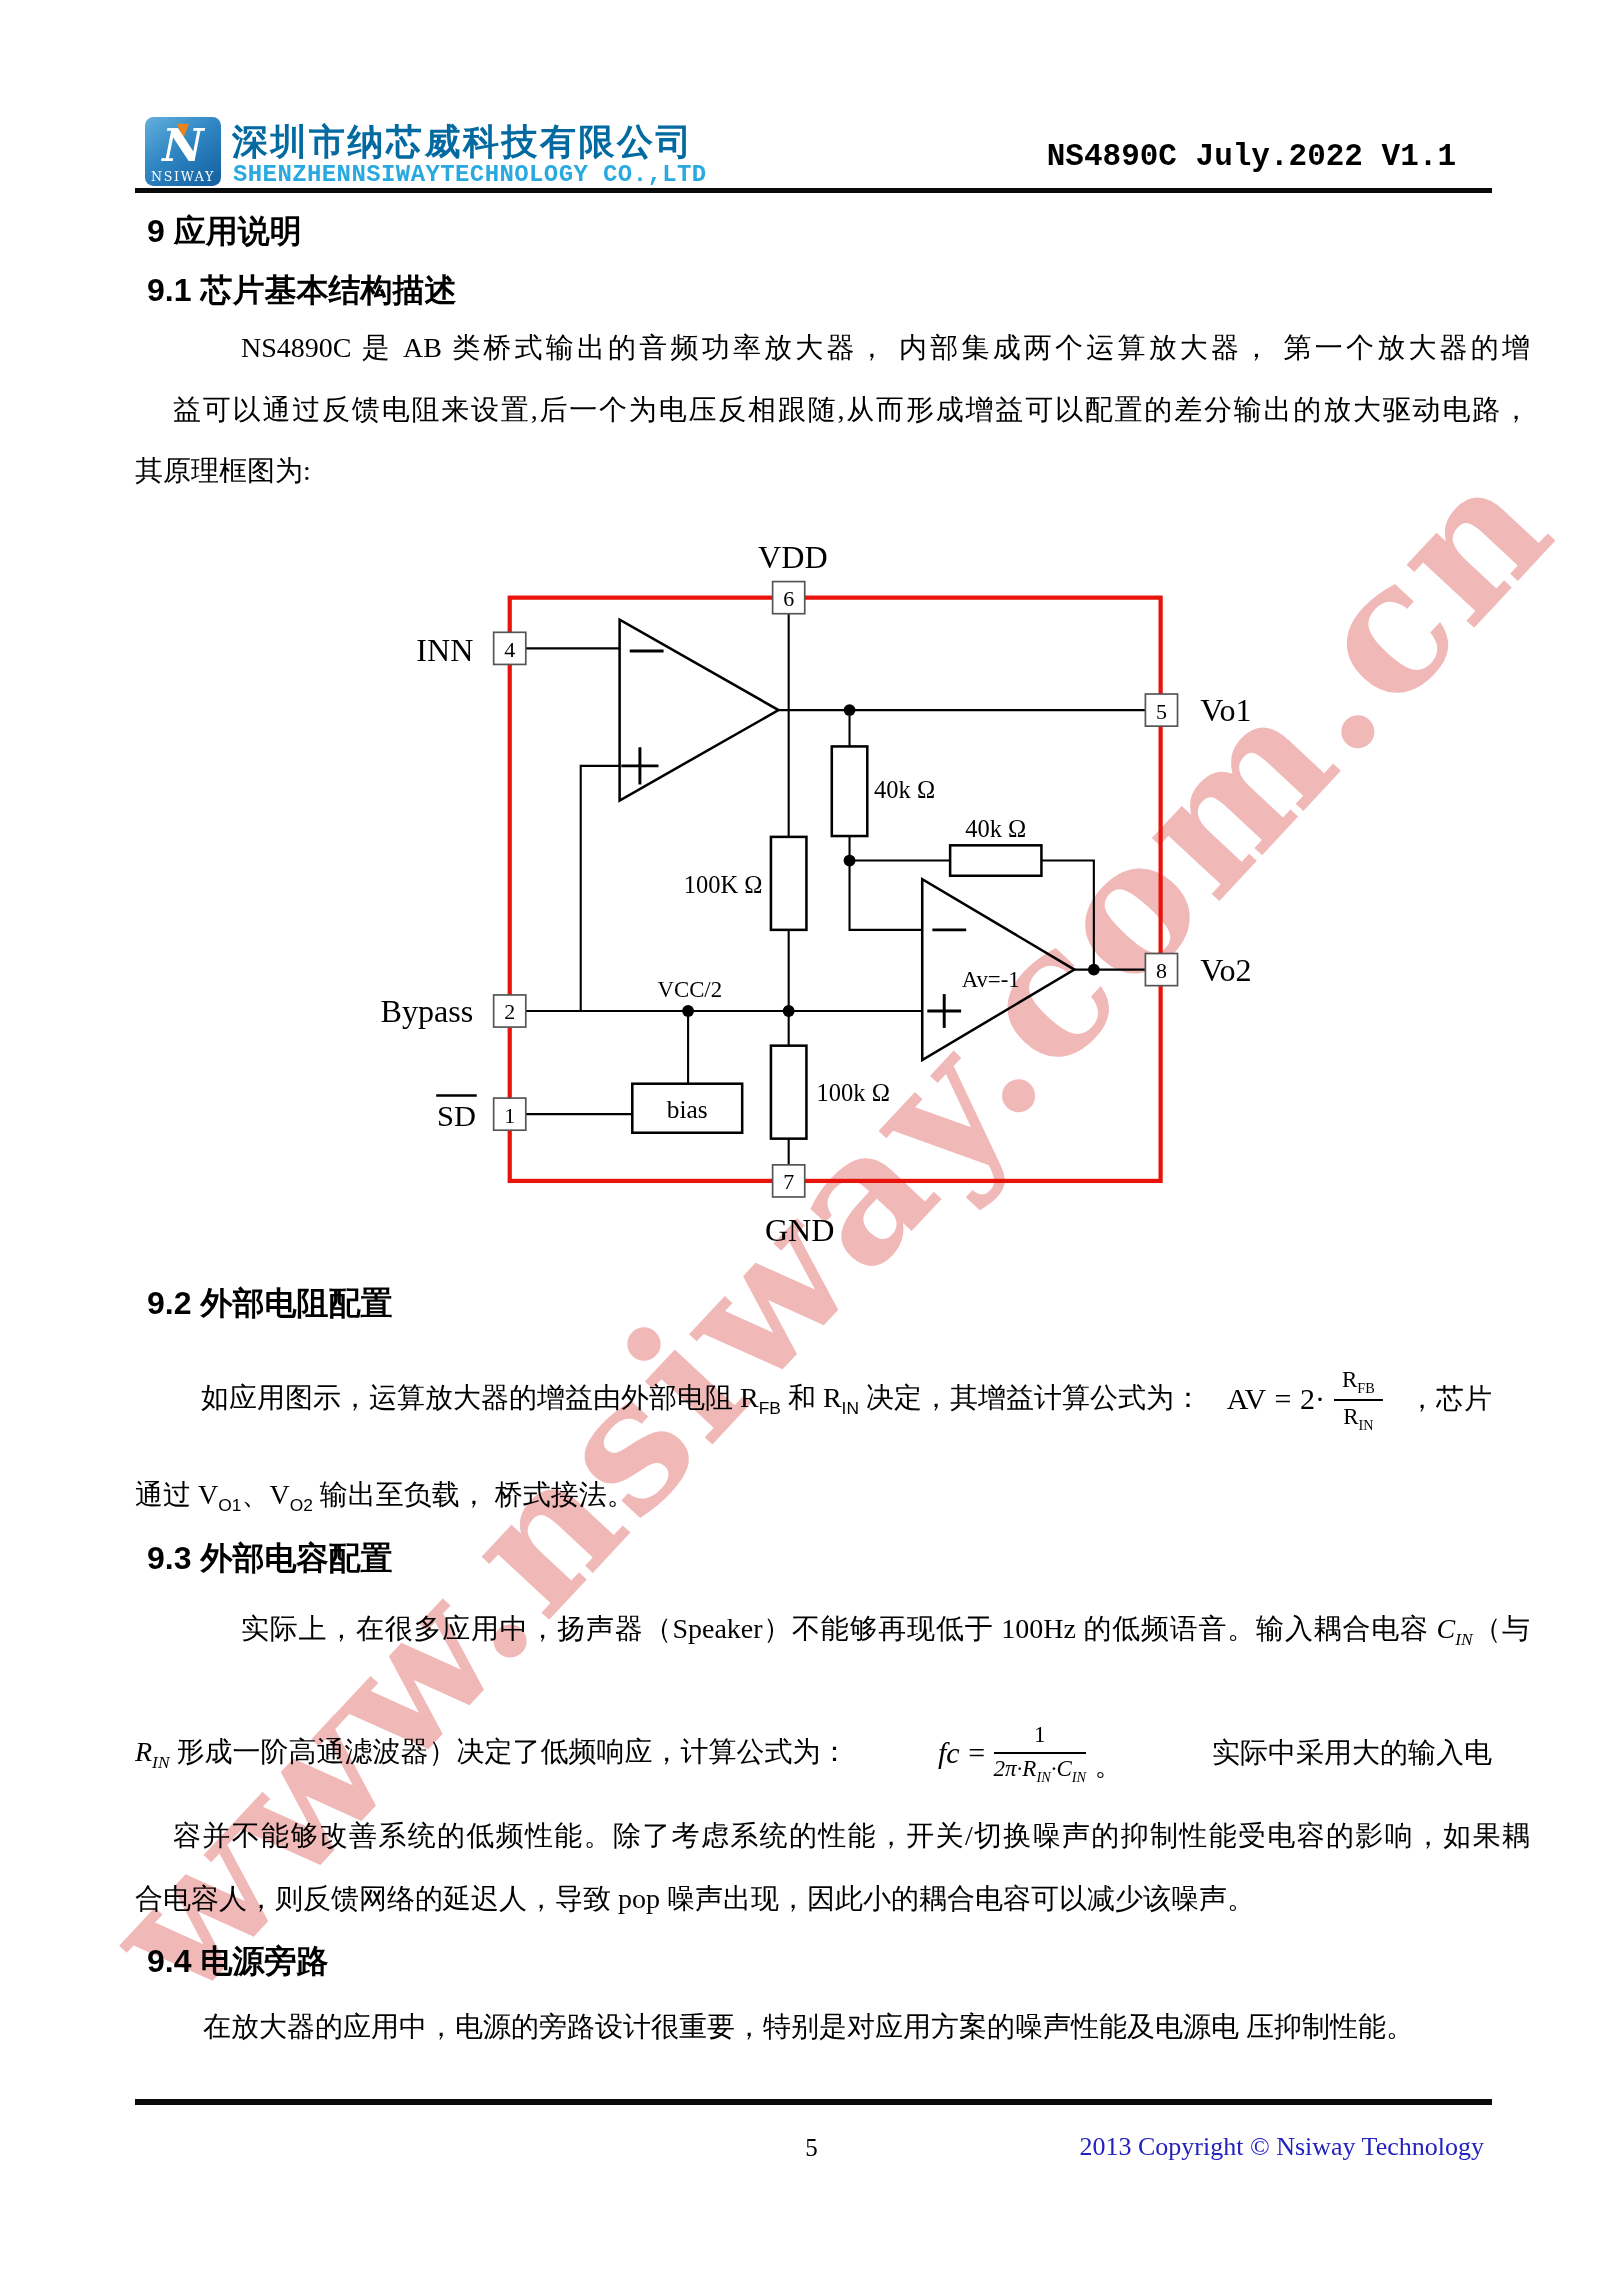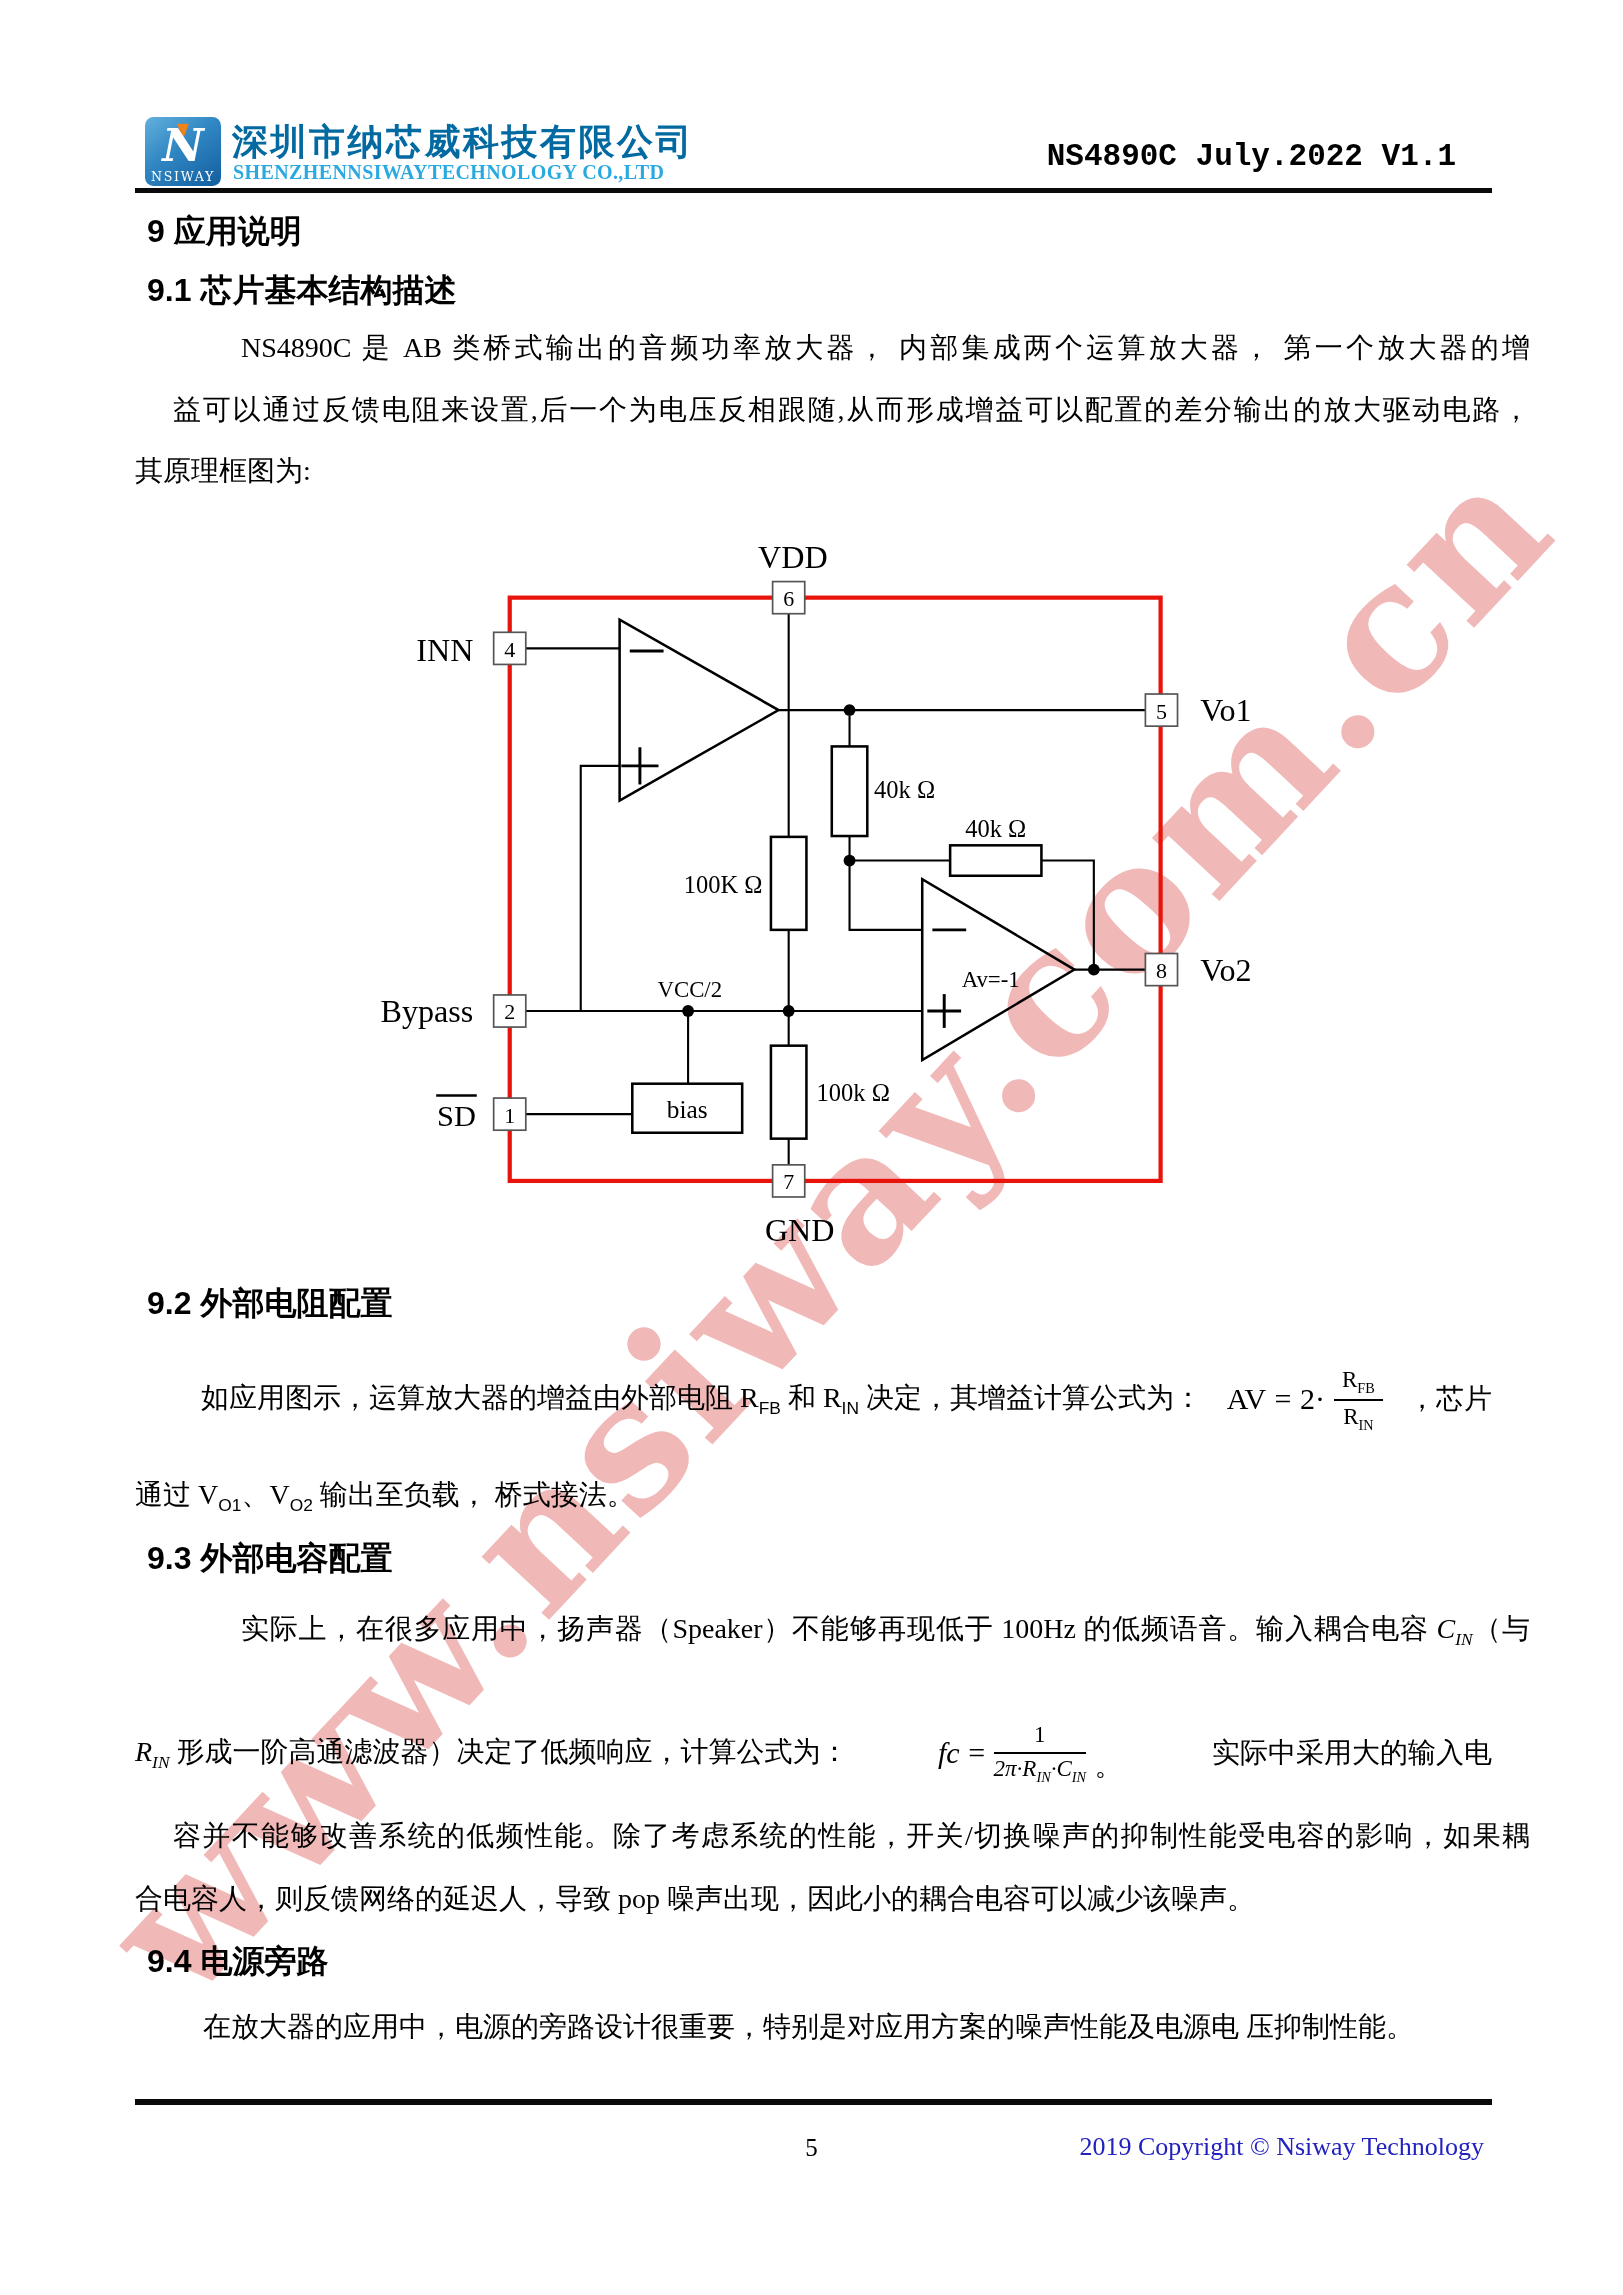--- a/index.html
+++ b/index.html
@@ -9,22 +9,22 @@
   .watermark{position:absolute;left:829px;top:1228px;transform:translate(-50%,-50%) rotate(-47deg);
              font-family:"DejaVu Serif",serif;font-weight:bold;font-size:178px;letter-spacing:5px;
              white-space:nowrap;opacity:0.38;z-index:1;pointer-events:none;}
   
   .hdr-rule{position:absolute;left:135px;top:188px;width:1357px;height:5px;background:#0a0a0a;z-index:3;}
   .logo{position:absolute;left:145px;top:117px;width:76px;height:69px;border-radius:8.5px;
         background:linear-gradient(145deg,#63b0dd 0%,#2f86c2 45%,#135e9e 100%);z-index:3;overflow:hidden;}
   .logo svg{display:block;}
   .co-cn{position:absolute;left:232px;top:118px;font-size:36px;font-weight:bold;letter-spacing:2.5px;
          font-family:"Liberation Sans",sans-serif;z-index:3;}
-  .co-en{position:absolute;left:233px;top:161px;font-size:20px;font-weight:bold;letter-spacing:0.4px;
-         font-family:Liberation Serif, serif;z-index:3;}
+  .co-en{position:absolute;left:233px;top:161px;font-size:24px;font-weight:bold;letter-spacing:0.4px;
+         font-family:Liberation Mono, monospace;z-index:3;}
   .doc-ref{position:absolute;right:167px;top:139px;font-size:31px;font-weight:bold;
            font-family:Liberation Mono, monospace;z-index:3;}
   
   .h1,.h2{position:absolute;left:135px;font-family:"Liberation Sans",sans-serif;font-weight:bold;
           font-size:32px;z-index:3;white-space:nowrap;margin-left:12px;}
   .bodyline{position:absolute;left:135px;width:1357px;font-size:28px;line-height:39px;z-index:3;}
   .just{text-align:justify;text-align-last:justify;margin-left:38px;}
   .indent{text-indent:68px;}
   .lat{font-family:"Liberation Sans",sans-serif;}
   sub{font-size:0.62em;}
@@ -194,16 +194,16 @@
     <span>实际中采用大的输入电</span>
   </div>
   <div class="bodyline" style="top:1879px">合电容人，则反馈网络的延迟人，导致 pop 噪声出现，因此小的耦合电容可以减少该噪声。</div>
   <div class="bodyline just" style="top:1816px">容并不能够改善系统的低频性能。除了考虑系统的性能，开关/切换噪声的抑制性能受电容的影响，如果耦</div>
 
   <div class="h2" style="top:1940px">9.4 电源旁路</div>
   <div class="bodyline indent" style="top:2007px">在放大器的应用中，电源的旁路设计很重要，特别是对应用方案的噪声性能及电源电 压抑制性能。</div>
 
   <div class="ftr-rule"></div>
   <div class="page-num">5</div>
-  <div class="copyright" style="color:#2222c0">2019 Copyright © Nsiway Technology</div>
+  <div class="copyright" style="color:#2222c0">2013 Copyright © Nsiway Technology</div>
 
 </div>
 
 
 </body></html>

